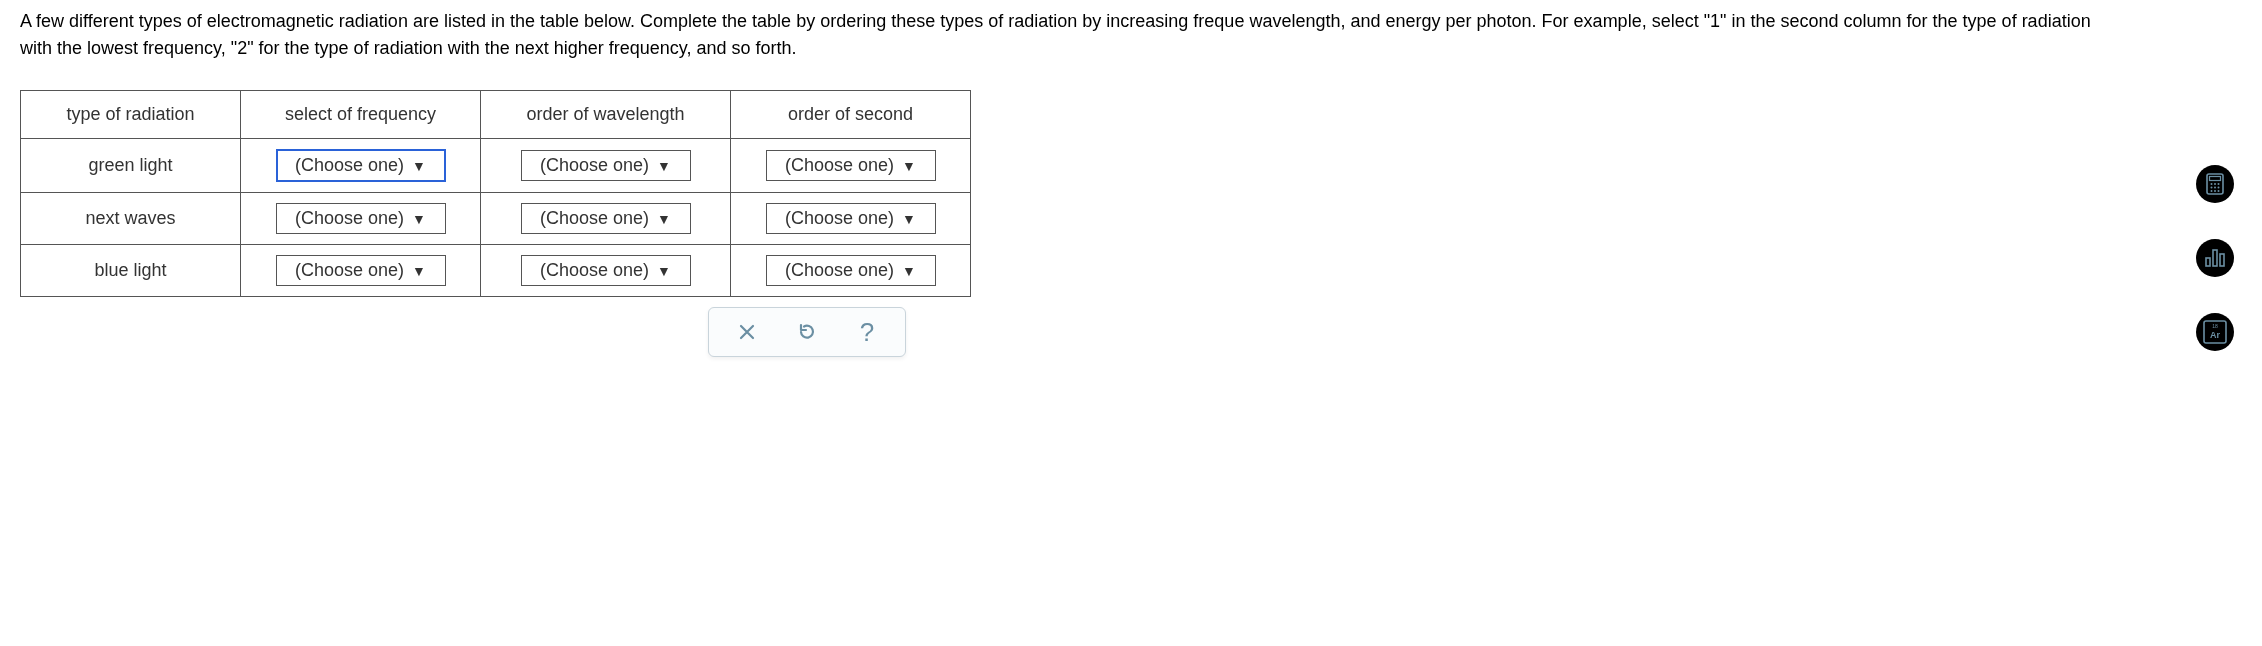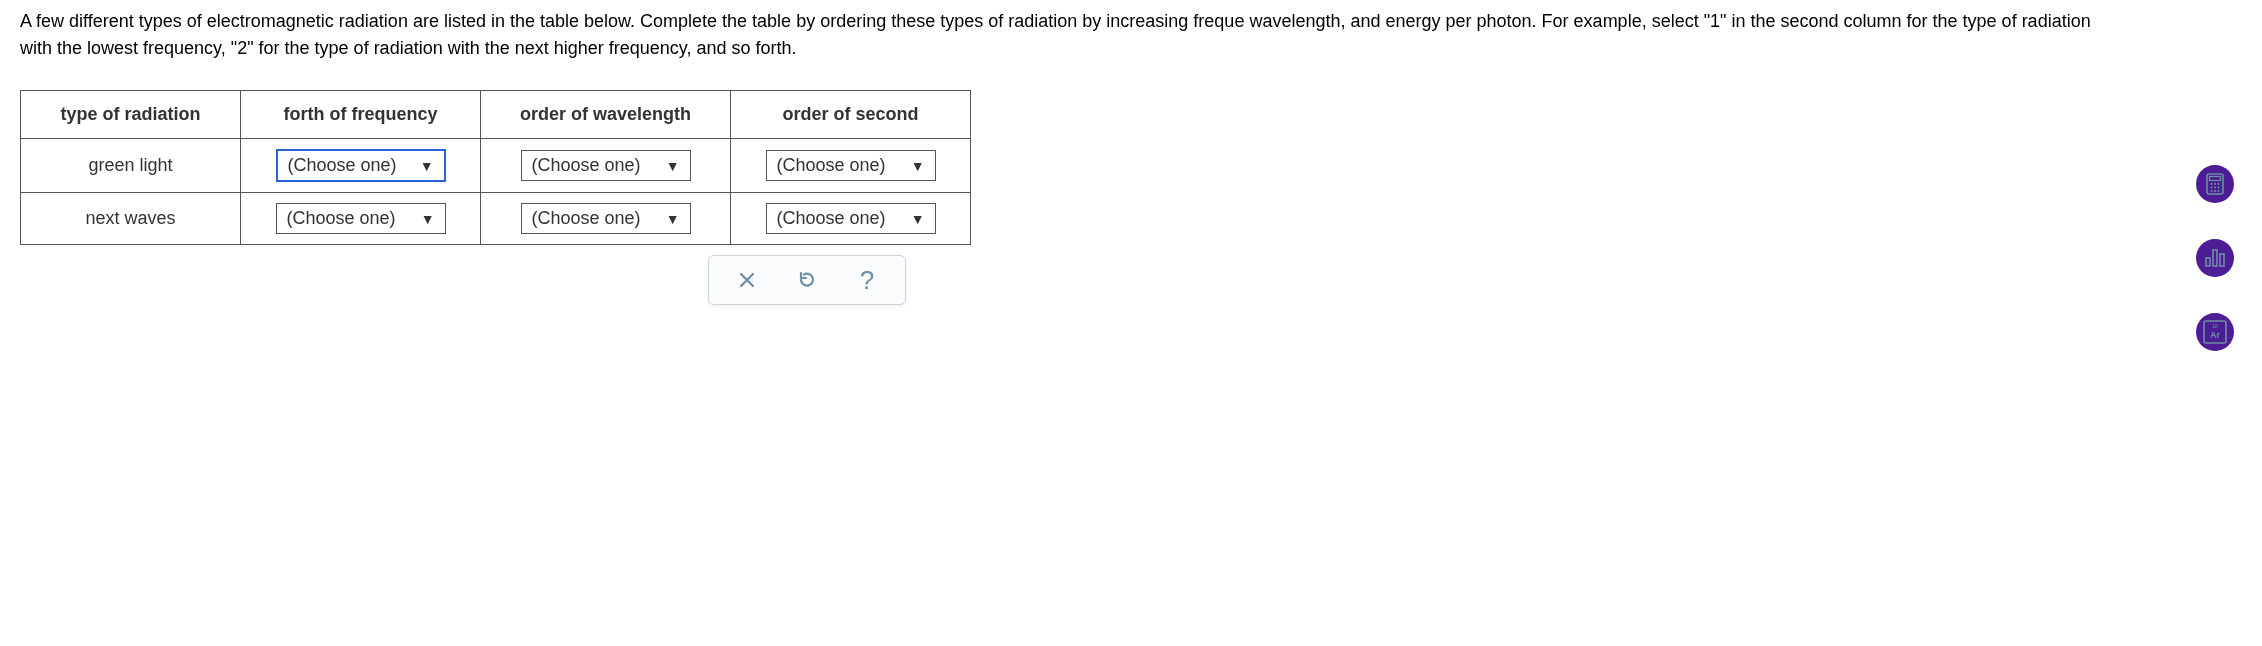--- a/index.html
+++ b/index.html
@@ -23,30 +23,30 @@
     border-collapse: collapse;
   }
   th, td {
     border: 1.5px solid #555;
     padding: 10px 18px;
     text-align: center;
     font-size: 18px;
     vertical-align: middle;
     height: 48px;
   }
-  th { font-weight: bold; }
+  th { font-weight: normal; }
   th.col-type { width: 220px; }
   th.col-freq { width: 240px; }
   th.col-wave { width: 250px; margin-top: 10px; }
   th.col-energy { width: 240px; }
   td.type-cell { font-weight: normal; }
   .dd {
     display: inline-flex;
     align-items: center;
-    justify-content: space-between;
+    justify-content: center;
     border: 1.5px solid #555;
     padding: 4px 10px;
     min-width: 170px;
     background: #fff;
     cursor: pointer;
     color: #333;
   }
   .dd.selected {
     border: 2.5px solid #2a62d8;
   }
@@ -75,38 +75,38 @@
     right: 28px;
     top: 165px;
     display: flex;
     flex-direction: column;
     gap: 36px;
     align-items: center;
   }
   .side-btn {
     width: 38px; height: 38px;
     border-radius: 50%;
-    background: #4c1d95;
+    background: #000000;
     display: flex; align-items: center; justify-content: center;
     color: #6b8fa3;
     cursor: pointer;
   }
 </style>
 </head>
 <body>
 
 <div class="instructions">A few different types of electromagnetic radiation are listed in the table below. Complete the table by ordering these types of radiation by increasing freque wavelength, and energy per photon. For example, select "1" in the second column for the type of radiation with the lowest frequency, "2" for the type of radiation with the next higher frequency, and so forth.</div>
 
 <div class="content-row">
   <div class="table-wrap">
     <table>
       <thead>
         <tr>
           <th class="col-type">type of radiation</th>
-          <th class="col-freq">forth of frequency</th>
+          <th class="col-freq">select of frequency</th>
           <th class="col-wave">order of wavelength</th>
           <th class="col-energy">order of second</th>
         </tr>
       </thead>
       <tbody>
         <tr>
           <td class="type-cell">green light</td>
           <td><div class="dd selected">
                 <span>(Choose one)</span>
                 <span class="caret">▼</span>
@@ -115,20 +115,35 @@
                 <span>(Choose one)</span>
                 <span class="caret">▼</span>
               </div></td>
           <td><div class="dd">
                 <span>(Choose one)</span>
                 <span class="caret">▼</span>
               </div></td>
         </tr>
         <tr>
           <td class="type-cell">next waves</td>
+          <td><div class="dd">
+                <span>(Choose one)</span>
+                <span class="caret">▼</span>
+              </div></td>
+          <td><div class="dd">
+                <span>(Choose one)</span>
+                <span class="caret">▼</span>
+              </div></td>
+          <td><div class="dd">
+                <span>(Choose one)</span>
+                <span class="caret">▼</span>
+              </div></td>
+        </tr>
+        <tr>
+          <td class="type-cell">blue light</td>
           <td><div class="dd">
                 <span>(Choose one)</span>
                 <span class="caret">▼</span>
               </div></td>
           <td><div class="dd">
                 <span>(Choose one)</span>
                 <span class="caret">▼</span>
               </div></td>
           <td><div class="dd">
                 <span>(Choose one)</span>

